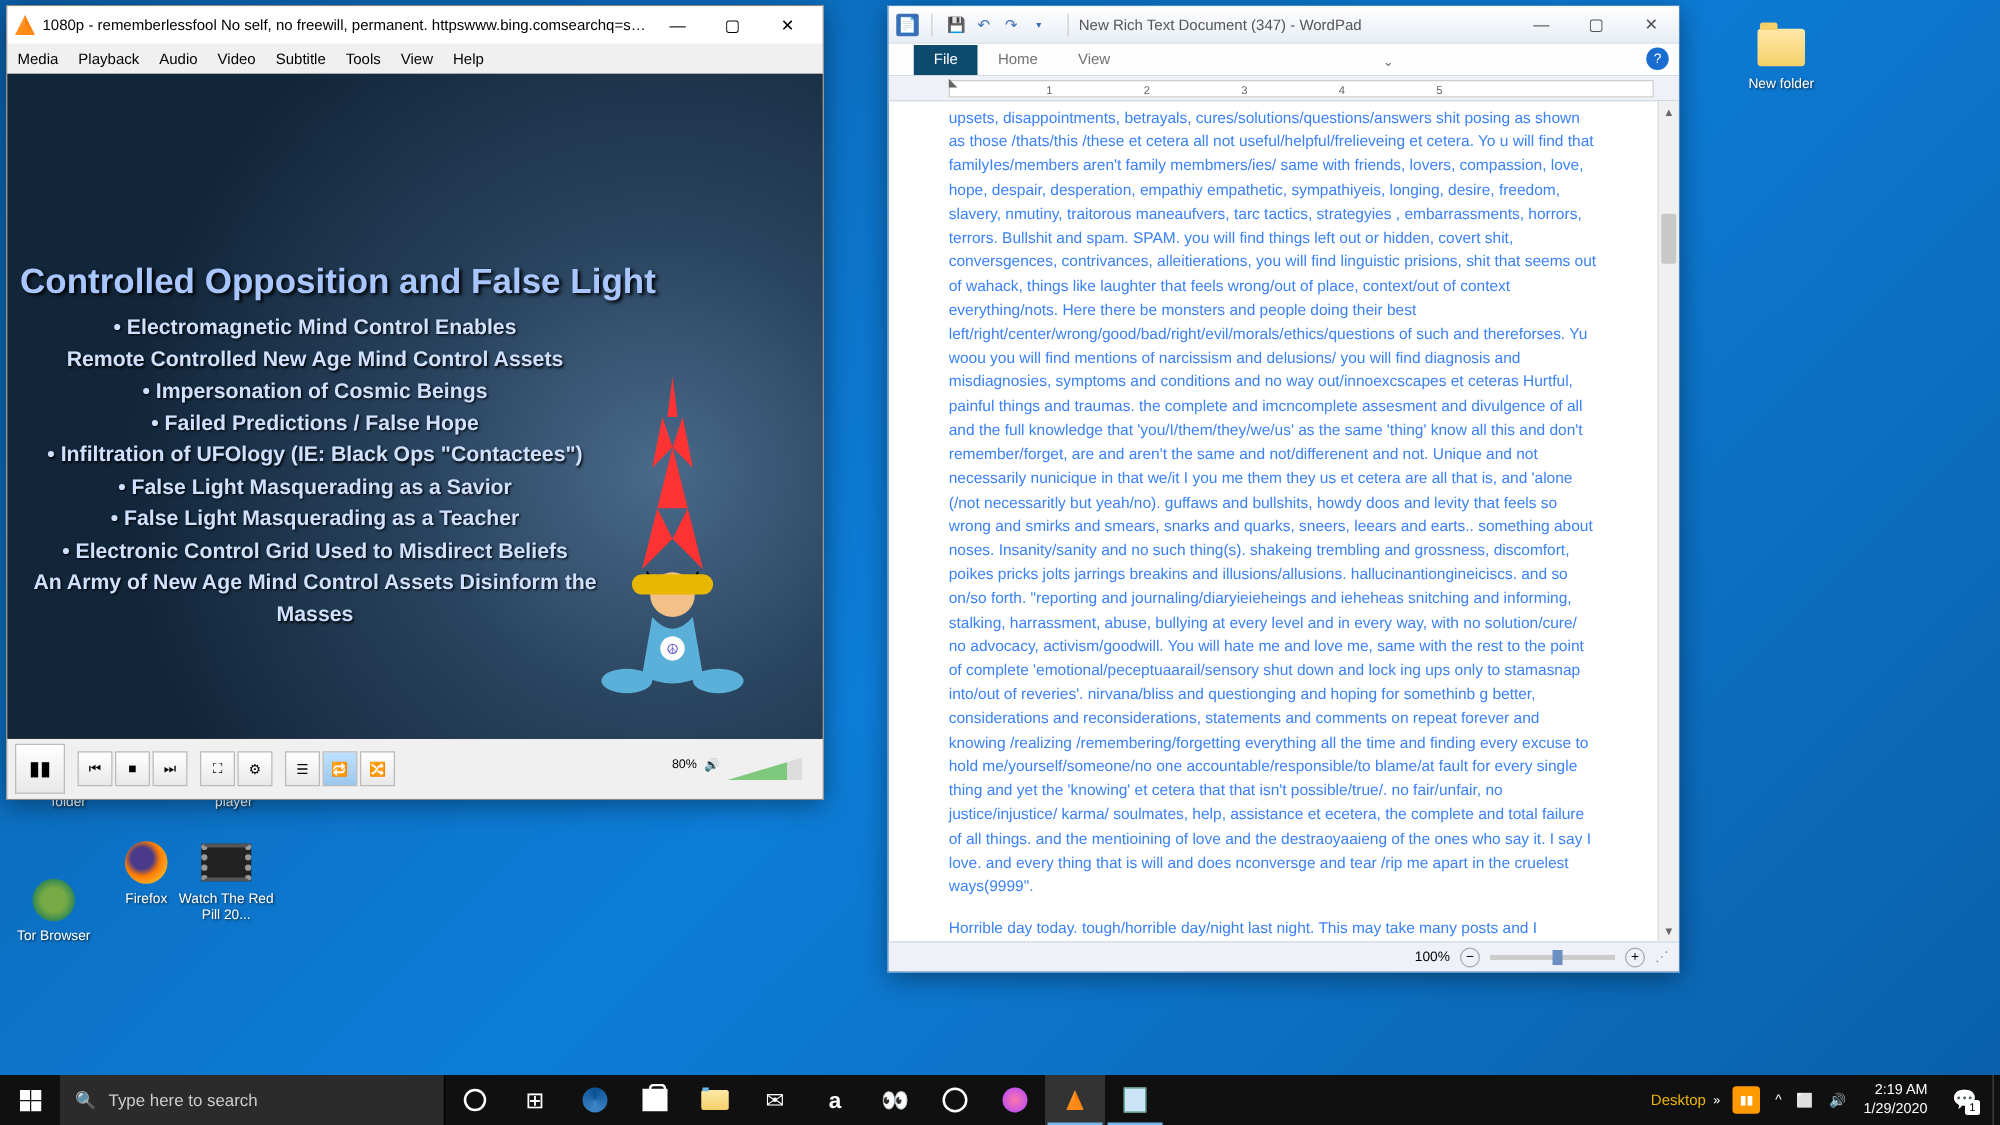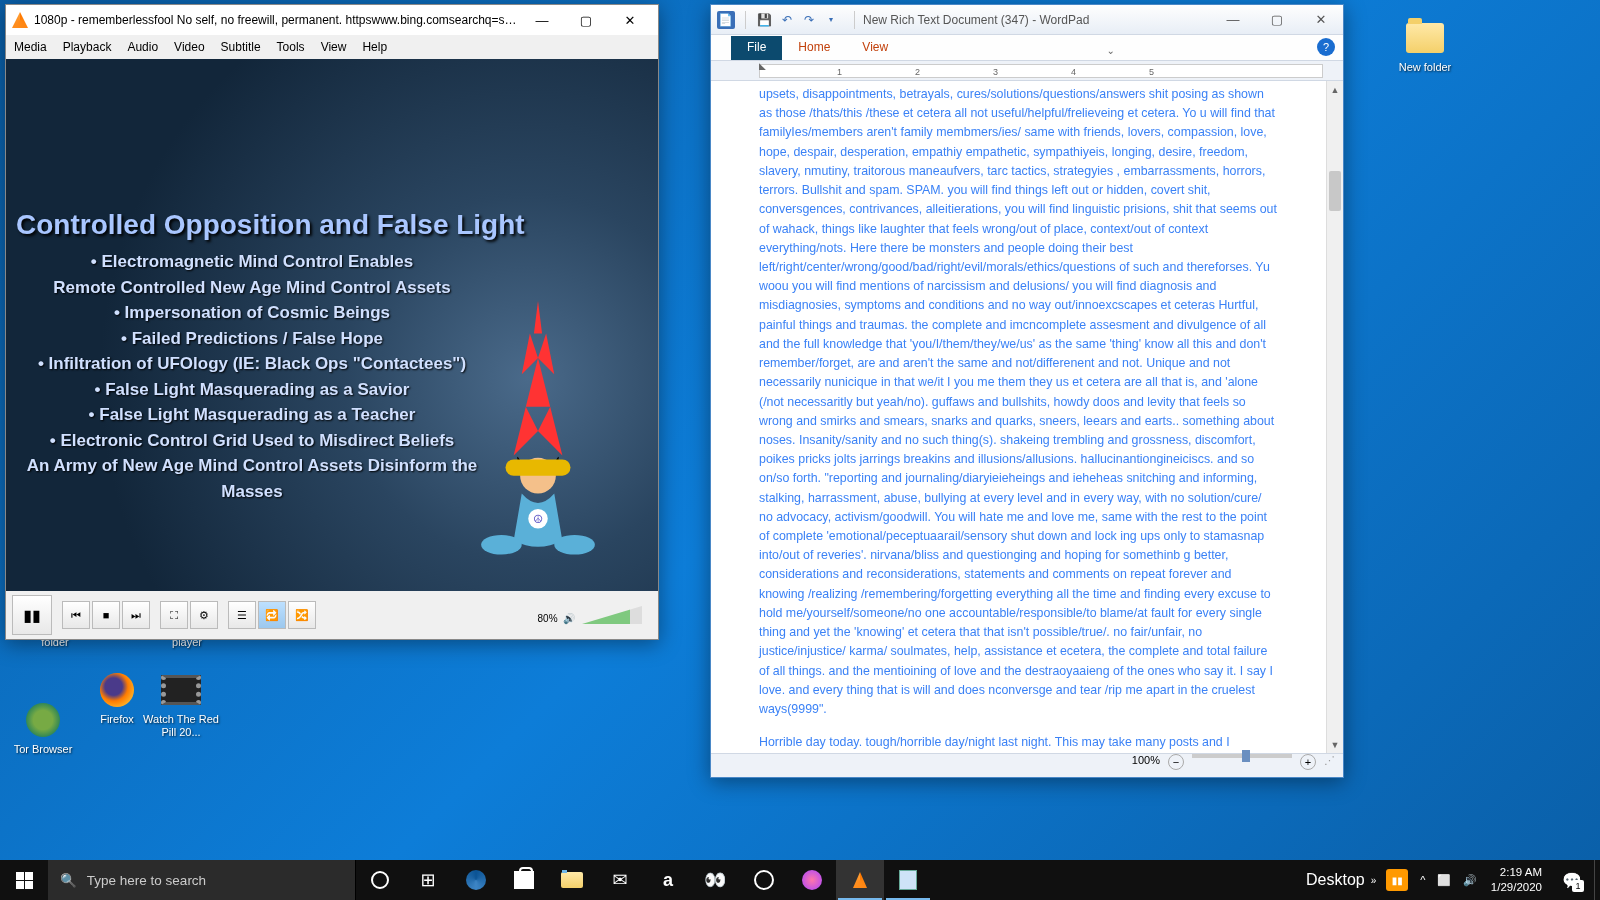--- a/index.html
+++ b/index.html
@@ -29,61 +29,61 @@
 .vlc-controls { background:#f0f0f0; }
 .seek-row { display:flex; align-items:center; padding:2px 10px; font-size:11px; gap:8px; }
 .seek { flex:1; height:6px; background:#ddd; position:relative; border-radius:2px; }
 .seek .fill { position:absolute; left:0; top:0; bottom:0; width:10%; background:#2e8fdd; border-radius:2px; }
 .seek .knob { position:absolute; left:10%; top:-3px; width:12px; height:12px; background:#2e8fdd; border-radius:50%; }
 .btnrow { display:flex; align-items:center; padding:4px 6px; gap:4px; }
 .pbtn { width:34px; height:34px; border:1px solid #bbb; background:linear-gradient(#fff,#e8e8e8); display:flex; align-items:center; justify-content:center; font-size:12px; cursor:pointer; }
 .pbtn.play { width:40px; height:40px; font-size:16px; }
 .pbtn-sm { width:28px; height:28px; font-size:11px;}
 .btn-group { display:flex; gap:2px; margin-left:6px;}
-.vol-area { margin-left:auto; display:flex; align-items:flex-end; gap:6px; font-size:10px; padding-right:10px;}
+.vol-area { margin-left:auto; display:flex; align-items:flex-start; gap:6px; font-size:10px; padding-right:10px;}
 .vol-tri { width:60px; height:18px; background:linear-gradient(to right, #7fc97f 0%, #7fc97f 80%, #ddd 80%); clip-path: polygon(0 100%, 100% 0, 100% 100%); position:relative;}
 
 
 .wp { position:absolute; left:710px; top:4px; width:634px; height:774px; background:#fff; border:1px solid #4a88c7; box-shadow: 0 4px 20px rgba(0,0,0,.4); display:flex; flex-direction:column; }
 .wp-titlebar { height:30px; background:linear-gradient(#fefefe,#e8eef6); display:flex; align-items:center; font-size:12px; color:#555; padding-left:6px; border-bottom:1px solid #d0d8e4;}
 .wp-qat { display:flex; gap:4px; align-items:center; margin-right:8px;}
 .wp-qat span { width:18px; height:18px; display:flex; align-items:center; justify-content:center; font-size:12px; color:#3a6fb7; cursor:pointer;}
 .wp-titlebar .sep { width:1px; height:18px; background:#ccc; margin:0 6px;}
 .wp-titlebar .title-t { flex:1; text-align:left; padding-left:2px;}
 .wp-winbtns { display:flex; }
 .wp-winbtns div { width:44px; height:30px; display:flex; align-items:center; justify-content:center; font-size:13px; cursor:pointer;}
 .wp-ribbon { height:26px; background:#fefefe; display:flex; align-items:flex-end; border-bottom:1px solid #d0d8e4;}
-.wp-tab { padding:4px 16px 6px; font-size:12px; color:#c2410c; cursor:pointer;}
+.wp-tab { padding:4px 16px 6px; font-size:12px; color:#737373; cursor:pointer;}
 .wp-tab.file { background:#0c4a6e; color:#fff; margin-left:20px;}
 .wp-help { margin-left:auto; margin-right:8px; width:18px; height:18px; border-radius:50%; background:#1a6dd0; color:#fff; font-size:11px; display:flex; align-items:center; justify-content:center; margin-bottom:4px;}
 .wp-ruler { height:20px; background:#eef2f8; border-bottom:1px solid #d0d8e4; position:relative; font-size:9px; color:#666; overflow:hidden;}
 .ruler-track { position:absolute; left:48px; right:20px; top:3px; height:14px; background:#fff; border:1px solid #ccc;}
 .wp-body { flex:1; display:flex; overflow:hidden;}
 .wp-page { flex:1; padding:4px 48px 10px 48px; font-size:12.4px; line-height:1.55; color:#3b82f6; overflow:hidden; font-family: Calibri, Arial, sans-serif;}
 .wp-scroll { width:17px; background:#f0f0f0; border-left:1px solid #ddd; position:relative;}
 .wp-scroll .thumb { position:absolute; left:2px; right:2px; top:90px; height:40px; background:#c8c8c8; border-radius:2px;}
 .wp-scroll .arr { position:absolute; left:0; right:0; height:17px; display:flex; align-items:center; justify-content:center; font-size:9px; color:#666; cursor:pointer;}
-.wp-status { height:24px; background:#eef2f8; border-top:1px solid #d0d8e4; display:flex; align-items:flex-start; justify-content:flex-end; padding:0 8px; font-size:11px; gap:8px;}
+.wp-status { height:24px; background:#eef2f8; border-top:1px solid #d0d8e4; display:flex; align-items:center; justify-content:flex-end; padding:0 8px; font-size:11px; gap:8px;}
 .zoom-slider { width:100px; height:4px; background:#ccc; position:relative;}
 .zoom-slider .zk { position:absolute; left:50%; top:-4px; width:8px; height:12px; background:#6a8fc0;}
 .zbtn { width:16px; height:16px; border:1px solid #aaa; border-radius:50%; display:flex; align-items:center; justify-content:center; font-size:11px; cursor:pointer;}
 
 
 .taskbar { position:absolute; left:0; right:0; bottom:0; height:40px; background:#101010; display:flex; align-items:center; }
 .tb-start { width:48px; height:40px; display:flex; align-items:center; justify-content:center; color:#fff; font-size:16px; cursor:pointer;}
 .tb-search { width:308px; height:40px; background:#2b2b2b; display:flex; align-items:center; padding:0 12px; color:#ccc; font-size:13.5px; gap:10px; border-right: 1px solid #000; cursor:text;}
 .tb-icons { display:flex; height:40px; }
 .tb-icons .ti { width:48px; height:40px; display:flex; align-items:center; justify-content:center; color:#fff; font-size:18px; cursor:pointer; position:relative;}
 .tb-icons .ti.active::after { content:""; position:absolute; bottom:0; left:2px; right:2px; height:2px; background:#76b9ed;}
 .tb-icons .ti.activebg { background:#333;}
 .tb-tray { margin-left:auto; display:flex; align-items:center; height:40px; color:#fff; font-size:11px;}
 .tray-i { padding:0 6px; height:40px; display:flex; align-items:center; justify-content:center; cursor:pointer;}
 .tb-clock { padding:0 8px; text-align:right; line-height:1.3; font-size:11.5px;}
 .tb-notif { width:44px; height:40px; display:flex; align-items:center; justify-content:center; font-size:16px; cursor:pointer;}
-.desktop-toolbar-label { padding: 0 6px; font-size: 16px; color: #ffffff; cursor:pointer;}
+.desktop-toolbar-label { padding: 0 6px; font-size: 12px; color: #eab308; cursor:pointer;}
 .chev-r { font-size:10px; color:#fff; padding-right:4px;}
 
 
 .winlogo { display:grid; grid-template-columns:8px 8px; grid-template-rows:8px 8px; gap:1px;}
 .winlogo div { background:#fff;}
 .ring { width:18px; height:18px; border:2px solid #fff; border-radius:50%;}
 .edge-i { width:20px; height:20px; border-radius:50%; background: conic-gradient(#0b5394,#3d85c6,#0b5394);}
 .store-i { width:20px; height:18px; background:#fff; position:relative;}
 .store-i::before{content:"";position:absolute;top:-4px;left:5px;width:10px;height:5px;border:2px solid #fff;border-bottom:none;border-radius:4px 4px 0 0;}
 .explorer-i{width:22px;height:16px;background:linear-gradient(#ffe9a8,#f4d06a);border-radius:2px;position:relative;}

